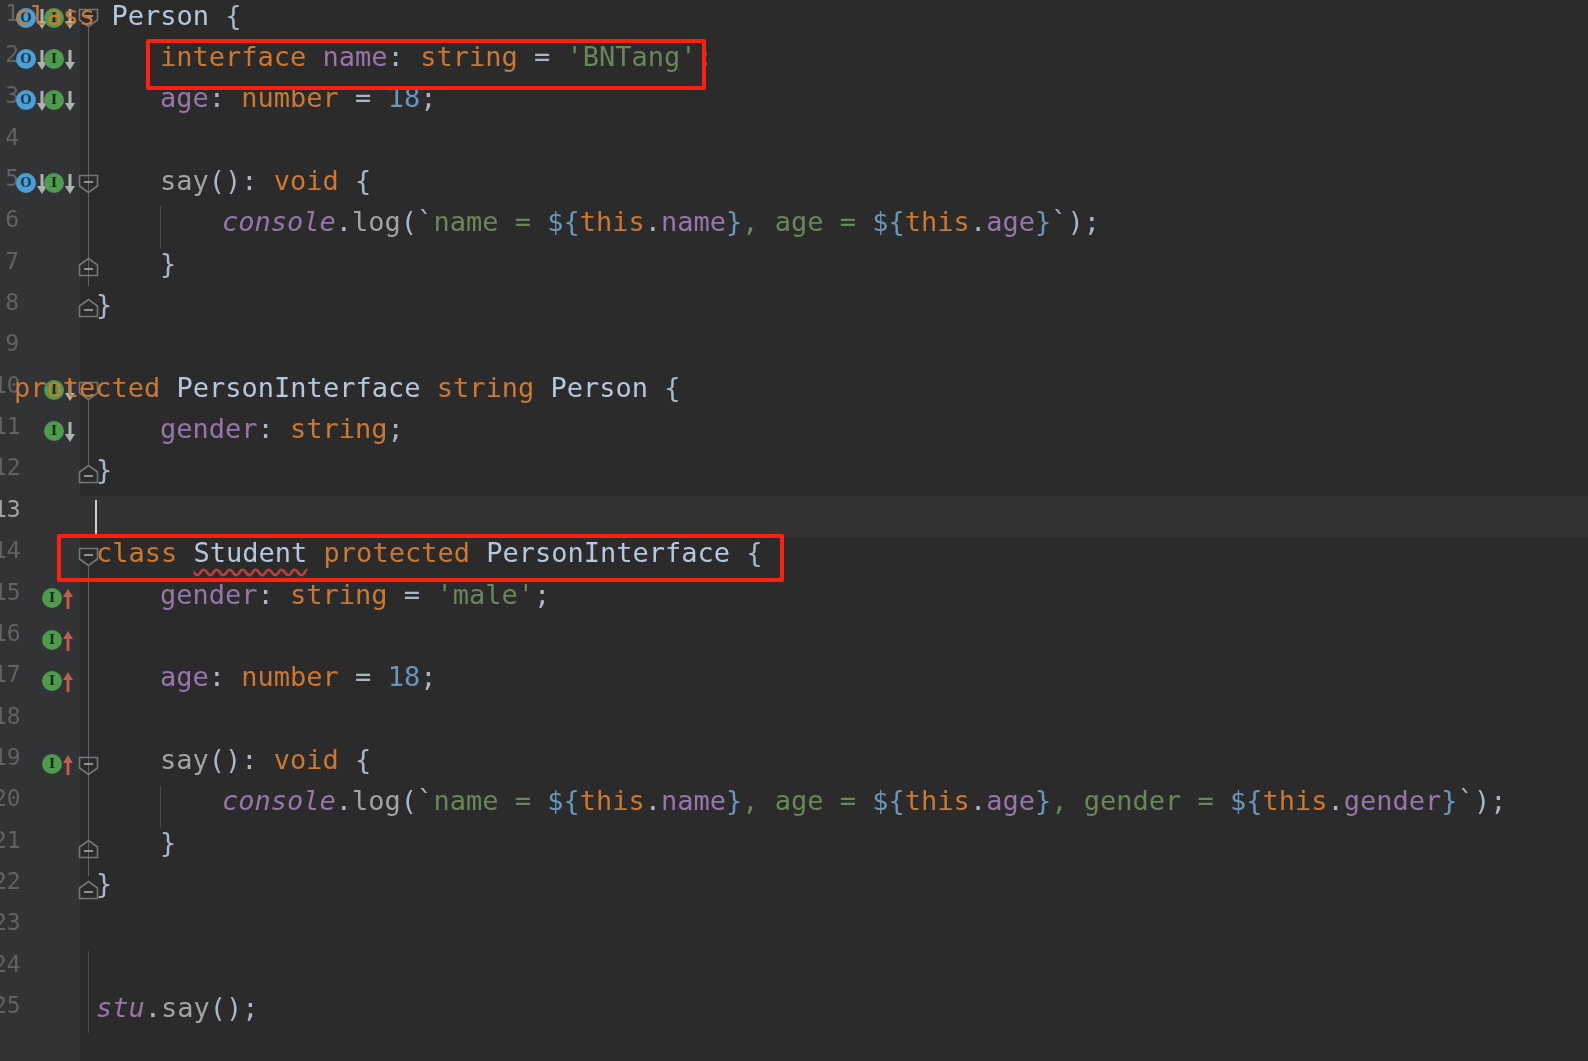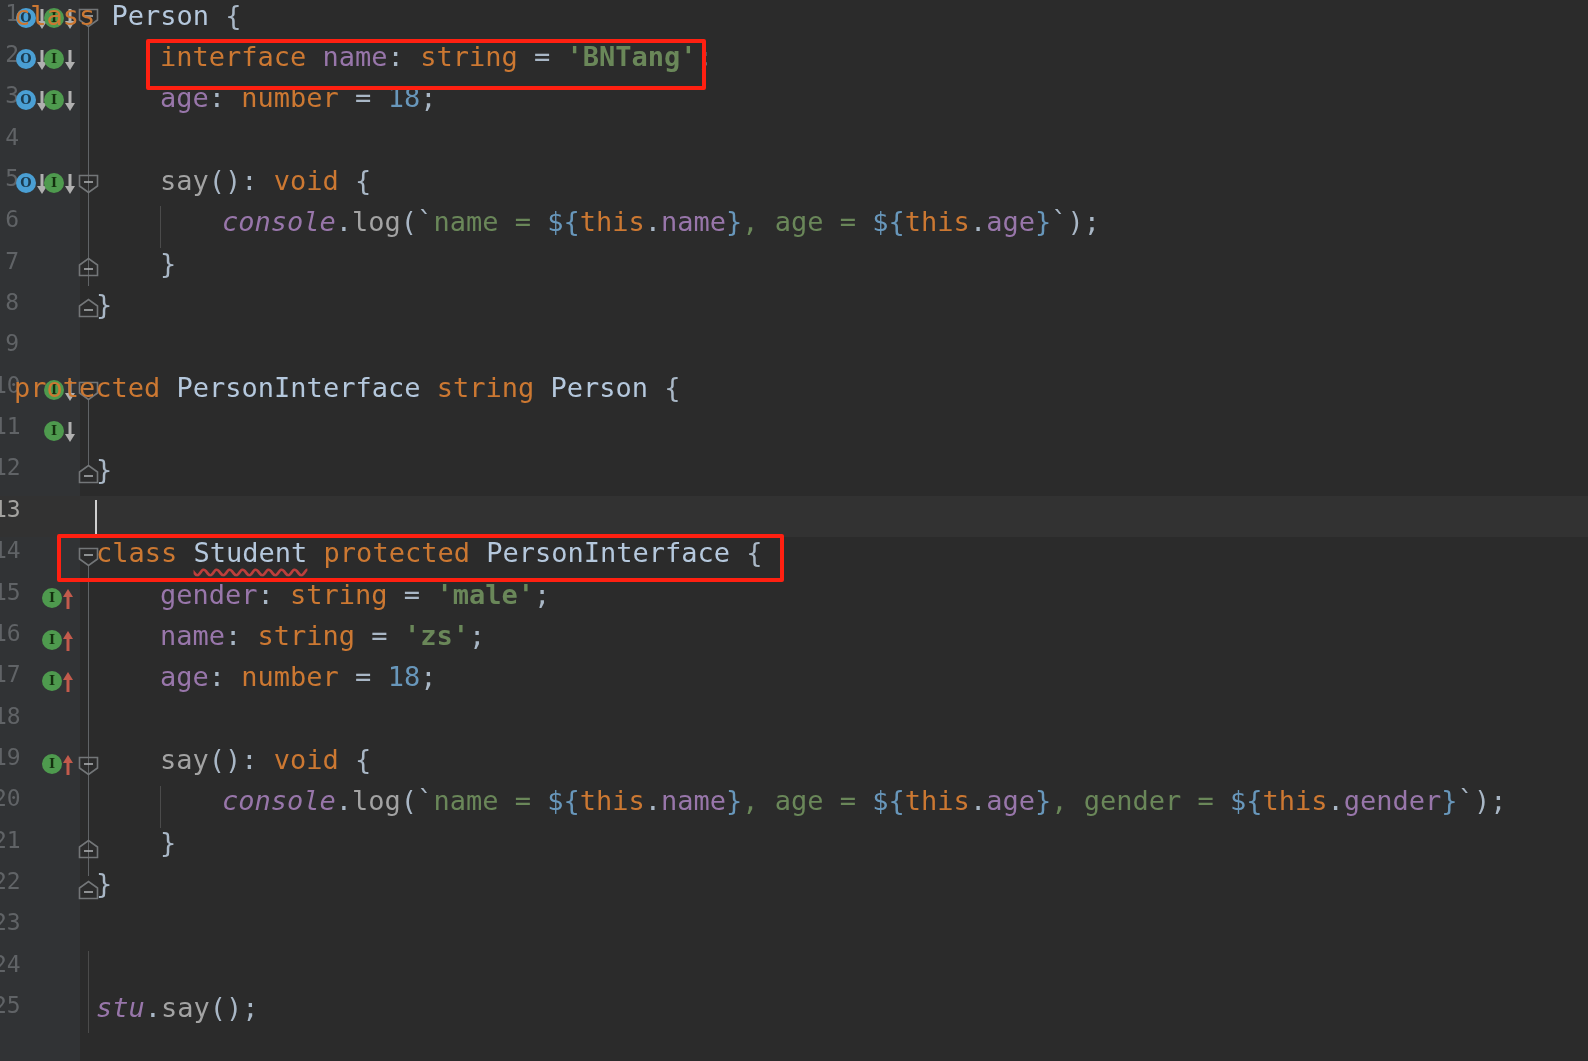--- a/index.html
+++ b/index.html
@@ -120,21 +120,21 @@
     position: absolute;
     left: 14px;
     font-size: 27px;
     letter-spacing: 0px;
     white-space: pre;
   }
   .kw        { color: #cc7832; }
   .type-cls  { color: #b5c8dd; }
   .field     { color: #9876aa; }
   .num       { color: #6897bb; }
-  .str       { color: #6a8759; font-weight: bold; }
+  .str       { color: #6a8759; }
   .fn        { color: #a3a3a3; }
   .plain     { color: #a9b7c6; }
   .tmpl      { color: #6a8759; }
   .tmpl-br   { color: #6897bb; }
   .italic    { font-style: italic; }
 
   .err-underline {
     text-decoration: underline wavy #bc3f3c;
     text-decoration-skip-ink: none;
     text-underline-offset: 6px;
@@ -369,28 +369,28 @@
   <div class="code" style="top:165px;left:160px;"><span class="fn">say</span><span class="plain">(): </span><span class="kw">void</span><span class="plain"> {</span></div>
 
   <div class="code" style="top:206px;left:222px;"><span class="field italic">console</span><span class="plain">.</span><span class="fn">log</span><span class="plain">(</span><span class="plain">`</span><span class="tmpl">name = </span><span class="tmpl-br">${</span><span class="kw">this</span><span class="plain">.</span><span class="field">name</span><span class="tmpl-br">}</span><span class="tmpl">, age = </span><span class="tmpl-br">${</span><span class="kw">this</span><span class="plain">.</span><span class="field">age</span><span class="tmpl-br">}</span><span class="plain">`</span><span class="plain">);</span></div>
 
   <div class="code" style="top:248px;left:160px;"><span class="plain">}</span></div>
 
   <div class="code" style="top:289px;left:96px;"><span class="plain">}</span></div>
 
   <div class="code" style="top:372px;"><span class="kw">protected</span><span class="plain"> </span><span class="type-cls">PersonInterface</span><span class="plain"> </span><span class="kw">string</span><span class="plain"> </span><span class="type-cls">Person</span><span class="plain"> {</span></div>
 
+  <div class="code" style="top:413px;left:160px;"><span class="field">gender</span><span class="plain">: </span><span class="kw">string</span><span class="plain">;</span></div>
 
   <div class="code" style="top:454px;left:96px;"><span class="plain">}</span></div>
 
   <div class="code" style="top:537px;left:96px;"><span class="kw">class</span><span class="plain"> </span><span class="type-cls err-underline">Student</span><span class="plain"> </span><span class="kw">protected</span><span class="plain"> </span><span class="type-cls">PersonInterface</span><span class="plain"> {</span></div>
 
   <div class="code" style="top:579px;left:160px;"><span class="field">gender</span><span class="plain">: </span><span class="kw">string</span><span class="plain"> = </span><span class="str">'male'</span><span class="plain">;</span></div>
 
-  <div class="code" style="top:620px;left:160px;"><span class="field">name</span><span class="plain">: </span><span class="kw">string</span><span class="plain"> = </span><span class="str">'zs'</span><span class="plain">;</span></div>
 
   <div class="code" style="top:661px;left:160px;"><span class="field">age</span><span class="plain">: </span><span class="kw">number</span><span class="plain"> = </span><span class="num">18</span><span class="plain">;</span></div>
 
   <div class="code" style="top:744px;left:160px;"><span class="fn">say</span><span class="plain">(): </span><span class="kw">void</span><span class="plain"> {</span></div>
 
   <div class="code" style="top:785px;left:222px;"><span class="field italic">console</span><span class="plain">.</span><span class="fn">log</span><span class="plain">(</span><span class="plain">`</span><span class="tmpl">name = </span><span class="tmpl-br">${</span><span class="kw">this</span><span class="plain">.</span><span class="field">name</span><span class="tmpl-br">}</span><span class="tmpl">, age = </span><span class="tmpl-br">${</span><span class="kw">this</span><span class="plain">.</span><span class="field">age</span><span class="tmpl-br">}</span><span class="tmpl">, gender = </span><span class="tmpl-br">${</span><span class="kw">this</span><span class="plain">.</span><span class="field">gender</span><span class="tmpl-br">}</span><span class="plain">`</span><span class="plain">);</span></div>
 
   <div class="code" style="top:827px;left:160px;"><span class="plain">}</span></div>
 
   <div class="code" style="top:868px;left:96px;"><span class="plain">}</span></div>

